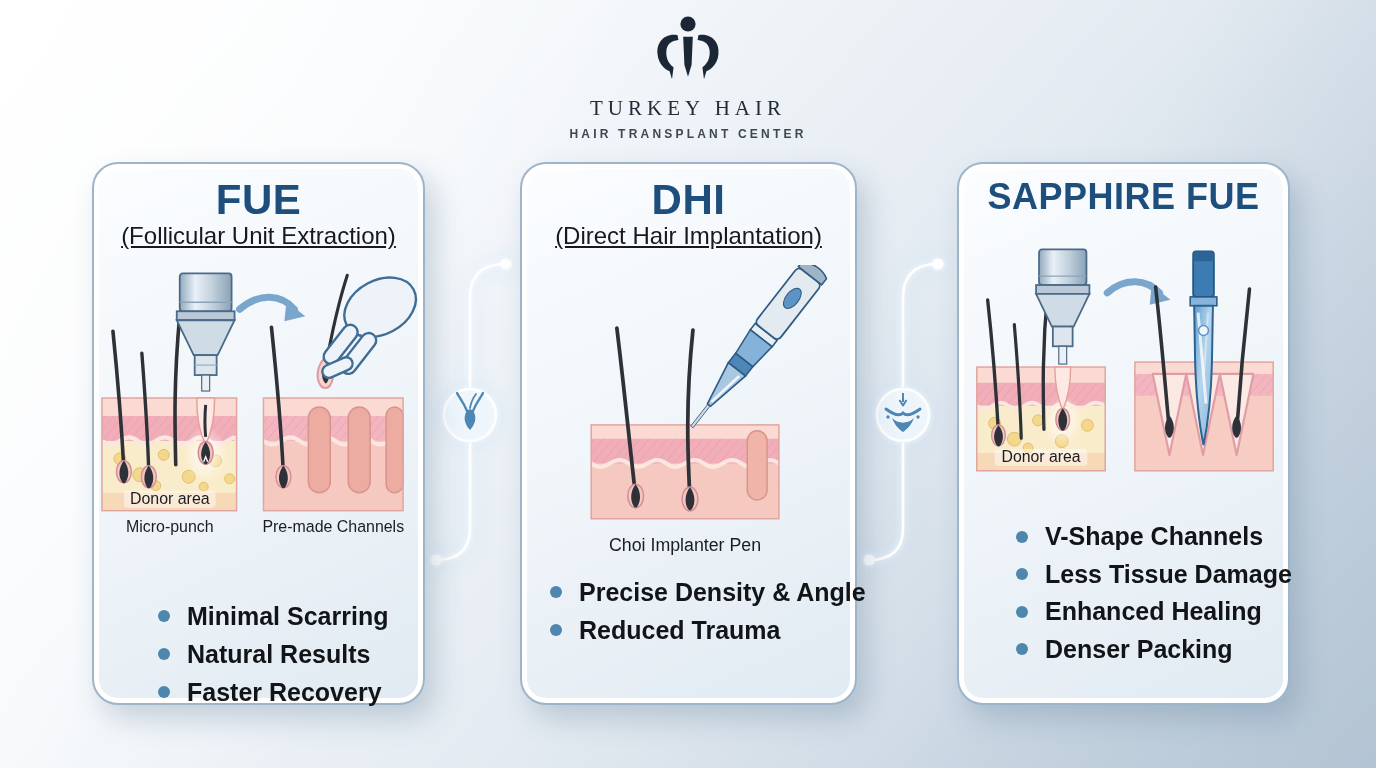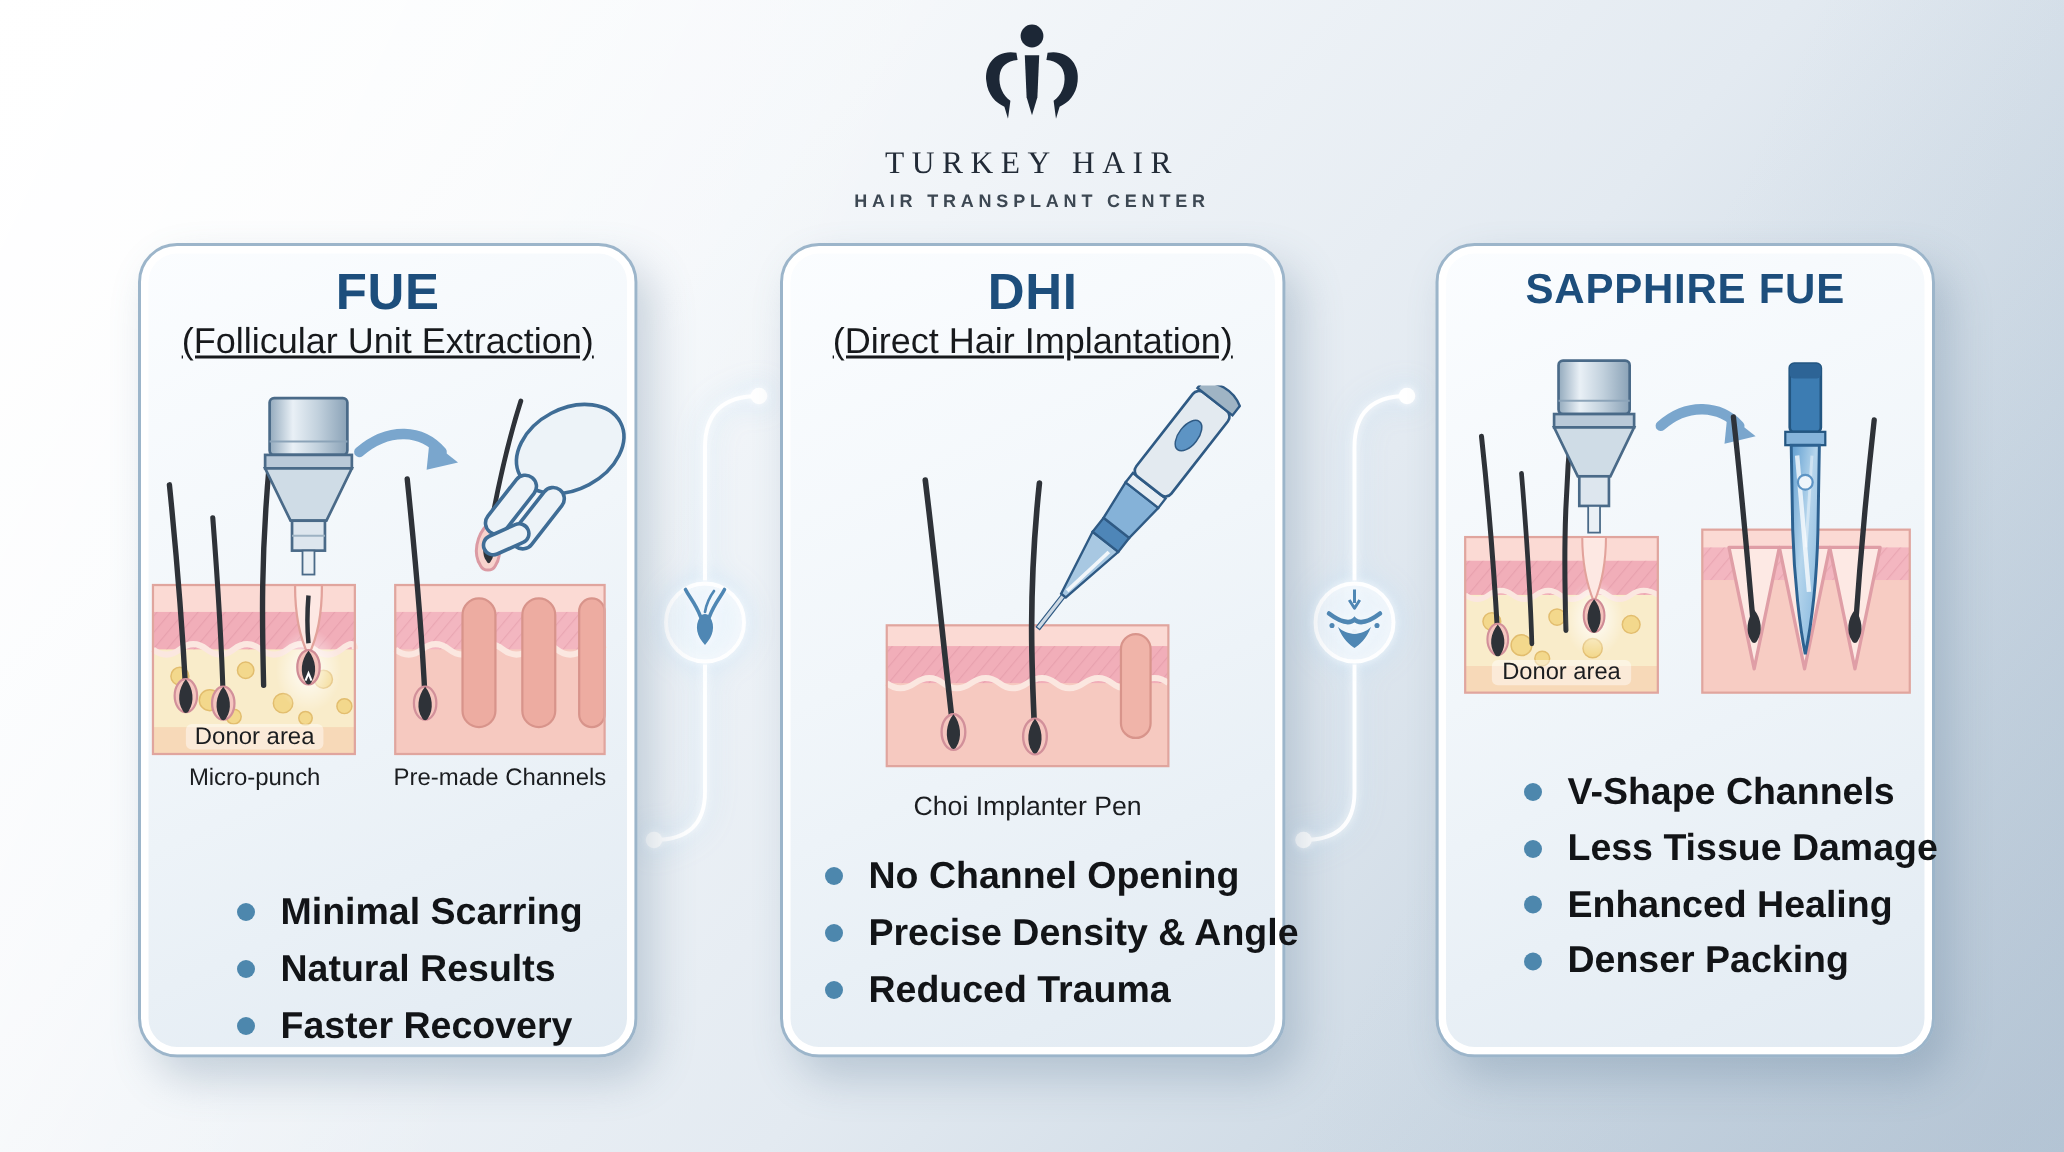--- a/index.html
+++ b/index.html
@@ -20,23 +20,23 @@
   .brand-tagline{font-size:12px;letter-spacing:3.2px;color:#3d4853;margin-top:6px;font-weight:700;}
   
   .card{position:absolute;top:162px;height:543px;border-radius:26px;
         border:2px solid #9cb5ca;
         background:linear-gradient(155deg,#fbfdff 0%,#f1f6fa 45%,#e1eaf2 100%);
         box-shadow:inset 0 0 0 5px #ffffff,10px 14px 28px rgba(92,122,150,.30);
         box-sizing:border-box;}
   #card-fue{left:92px;width:333px;}
   #card-dhi{left:520px;width:337px;}
   #card-sapphire{left:957px;width:333px;}
-  .card-title{font-size:34px;font-weight:800;color:#1d4e7c;text-align:center;
+  .card-title{font-size:42px;font-weight:800;color:#1d4e7c;text-align:center;
         margin:14px 0 0 0;line-height:1.05;letter-spacing:.5px;}
-  #card-sapphire .card-title{font-size:28px;}
+  #card-sapphire .card-title{font-size:36px;}
   .card-subtitle{font-size:24px;font-weight:500;color:#17191c;text-align:center;
         margin-top:1px;line-height:1.1;text-decoration:underline;}
   .illus{display:block;width:100%;}
   #card-fue .illus{margin-top:16px;height:272px;}
   #card-dhi .illus{margin-top:16px;height:300px;}
   #card-sapphire .illus{margin-top:28px;height:252px;}
   .benefits{list-style:none;margin:0;padding:0;}
   #card-fue .benefits{margin-top:60px;padding-left:64px;}
   #card-dhi .benefits{margin-top:8px;padding-left:28px;}
   #card-sapphire .benefits{margin-top:22px;padding-left:57px;}
@@ -276,24 +276,20 @@
         <ellipse cx="0" cy="-165" rx="6.5" ry="12" fill="#5d94c4" stroke-width="1"></ellipse>
         <path d="M-15,-194 L15,-194 L15,-202 C5,-208 -8,-206 -15,-198 Z" fill="#9fb4c4"></path>
       </g>
 
       <text class="illus-label-lg" x="165" y="288" text-anchor="middle">Choi Implanter Pen</text>
     </svg>
 
     <ul class="benefits">
       <li>
           <span class="dot"></span>
-          <span class="benefit-text">No Channel Opening</span>
-        </li>
-      <li>
-          <span class="dot"></span>
           <span class="benefit-text">Precise Density &amp; Angle</span>
         </li>
       <li>
           <span class="dot"></span>
           <span class="benefit-text">Reduced Trauma</span>
         </li>
     </ul>
   </div>
 
   <div id="card-sapphire" class="card">

